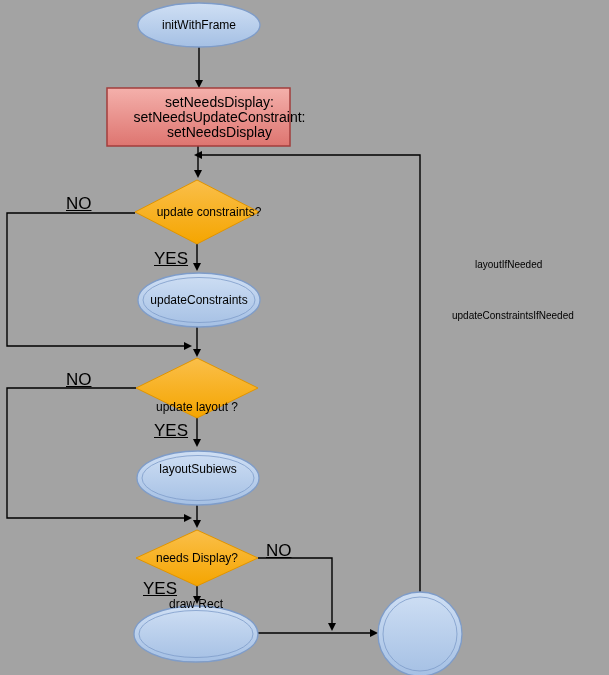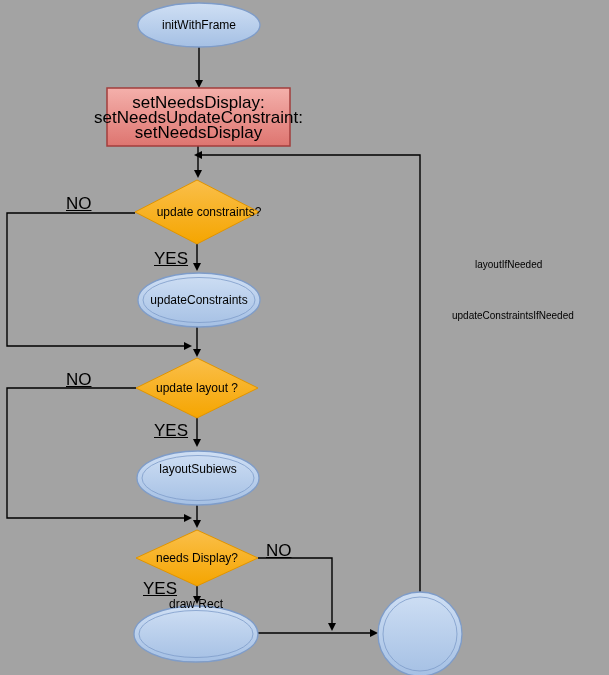--- a/index.html
+++ b/index.html
@@ -13,21 +13,21 @@
     position:relative; width:609px; height:675px; background:#a3a3a3;
     font-family:"Liberation Sans", sans-serif; color:var(--text-color);
     overflow:hidden;
   }
   .canvas svg{position:absolute; left:0; top:0;}
   .lbl{
     position:absolute; display:flex; align-items:center; justify-content:center;
     text-align:center; font-size:12px; line-height:1.25; color:var(--text-color);
     pointer-events:none; white-space:nowrap;
   }
-  .lbl.multi{flex-direction:column; font-size:17px; line-height:15px; white-space:normal;}
+  .lbl.multi{flex-direction:column; font-size:14px; line-height:15px; white-space:normal;padding-left:21px;}
   .edge-lbl{position:absolute; font-size:17px; color:var(--text-color); pointer-events:none;text-decoration:underline;}
   .annot{position:absolute; font-size:10px; color:var(--text-color); pointer-events:none;}
 </style>
 </head>
 <body>
 
 <div class="canvas">
 
   <svg width="609" height="675" viewBox="0 0 609 675">
     <defs>
@@ -99,21 +99,21 @@
   <div class="lbl multi" style="left:107px; top:88px; width:183px; height:58px;">
     <span>setNeedsDisplay:</span>
     <span>setNeedsUpdateConstraint:</span>
     <span>setNeedsDisplay</span>
   </div>
 
   <div class="lbl" style="left:147px; top:180px; width:124px; height:64px;">update constraints?</div>
 
   <div class="lbl" style="left:138px; top:273px; width:122px; height:54px;">updateConstraints</div>
 
-  <div class="lbl" style="left:136px; top:358px; width:122px; height:60px;">update layout ?</div>
+  <div class="lbl" style="left:136px; top:377px; width:122px; height:60px;">update layout ?</div>
 
   <div class="lbl" style="left:137px; top:442px; width:122px; height:54px;">layoutSubiews</div>
 
   <div class="lbl" style="left:136px; top:530px; width:122px; height:56px;">needs Display?</div>
 
   <div class="lbl" style="left:134px; top:576px; width:124px; height:56px;">draw Rect</div>
 
 
   <div class="edge-lbl" style="left:66px; top:194px;">NO</div>
   <div class="edge-lbl" style="left:154px; top:249px;">YES</div>

